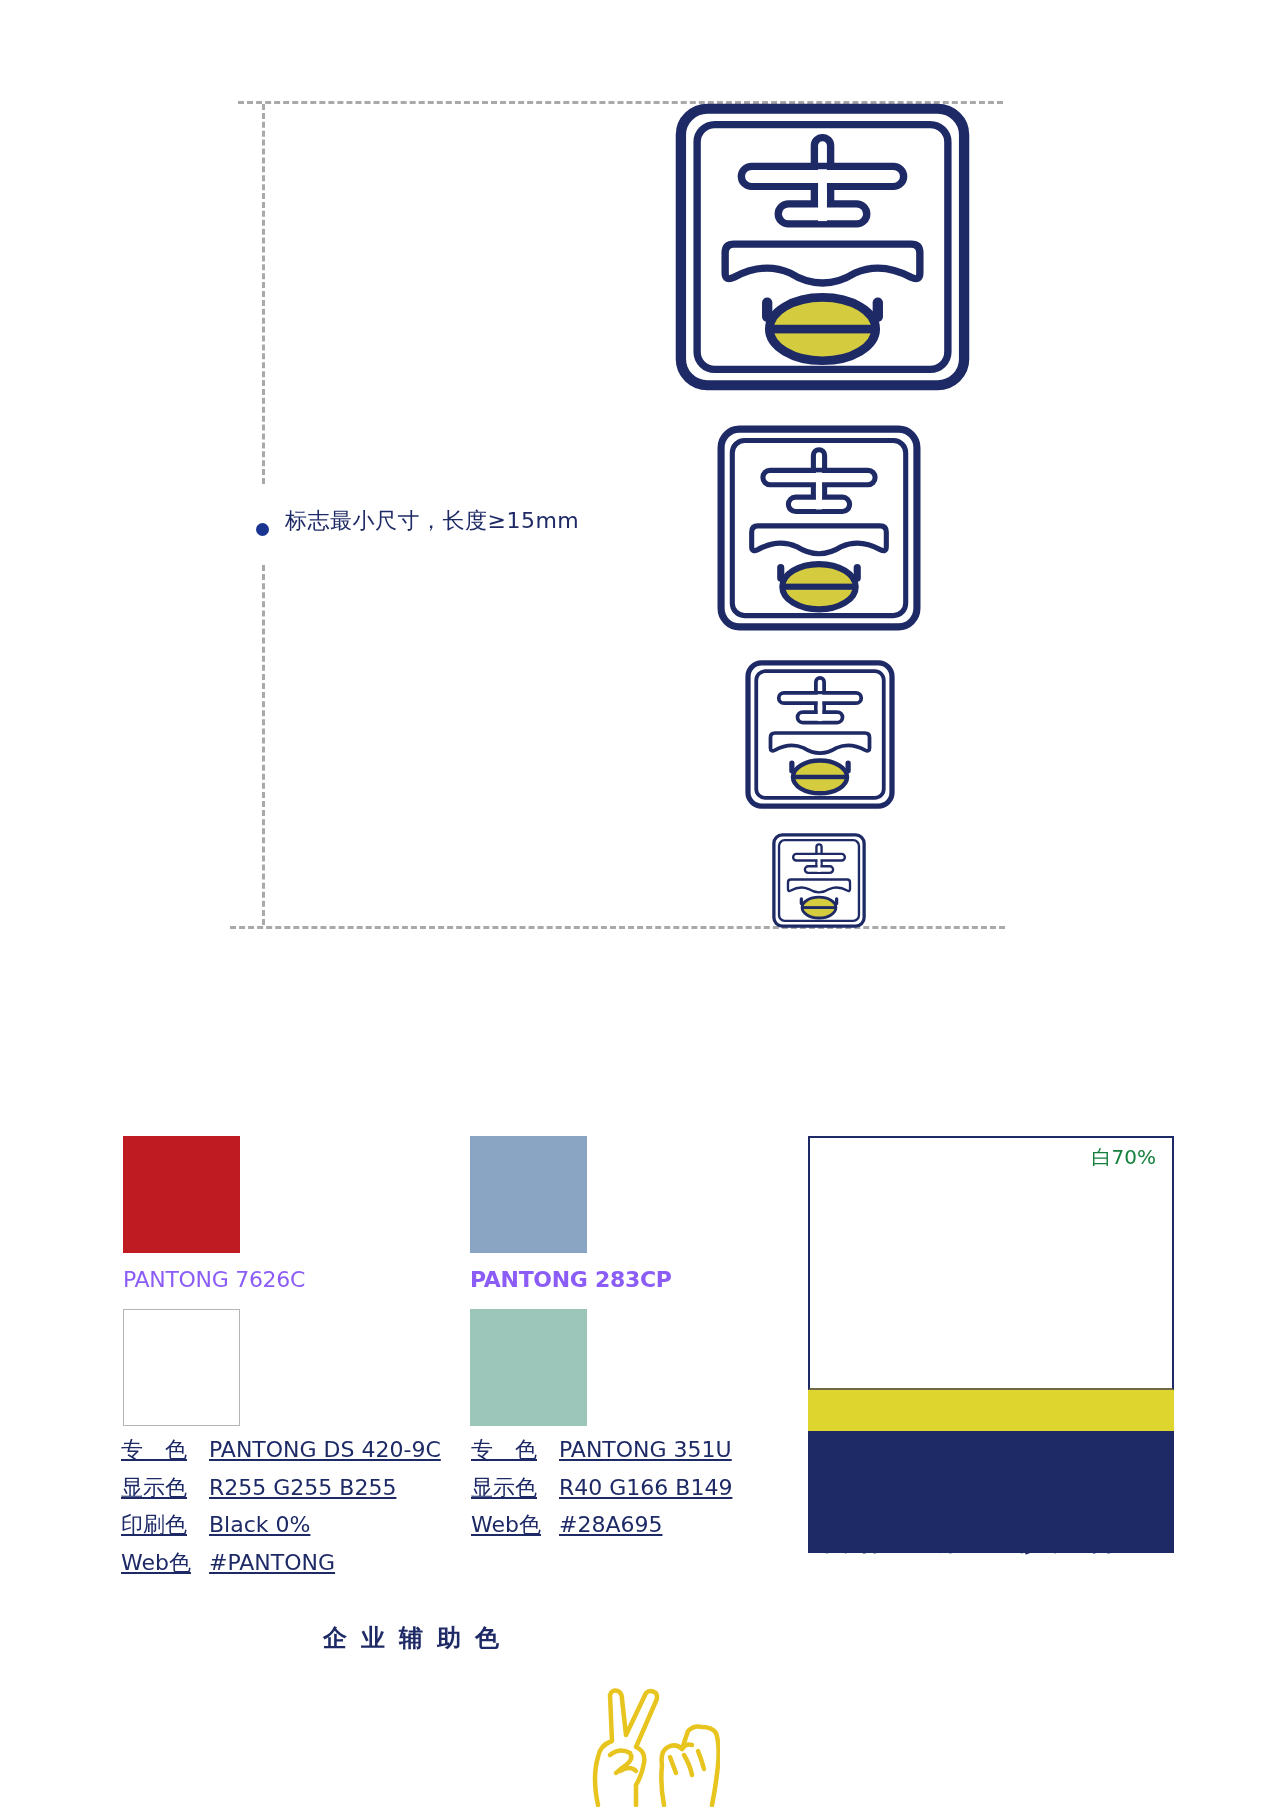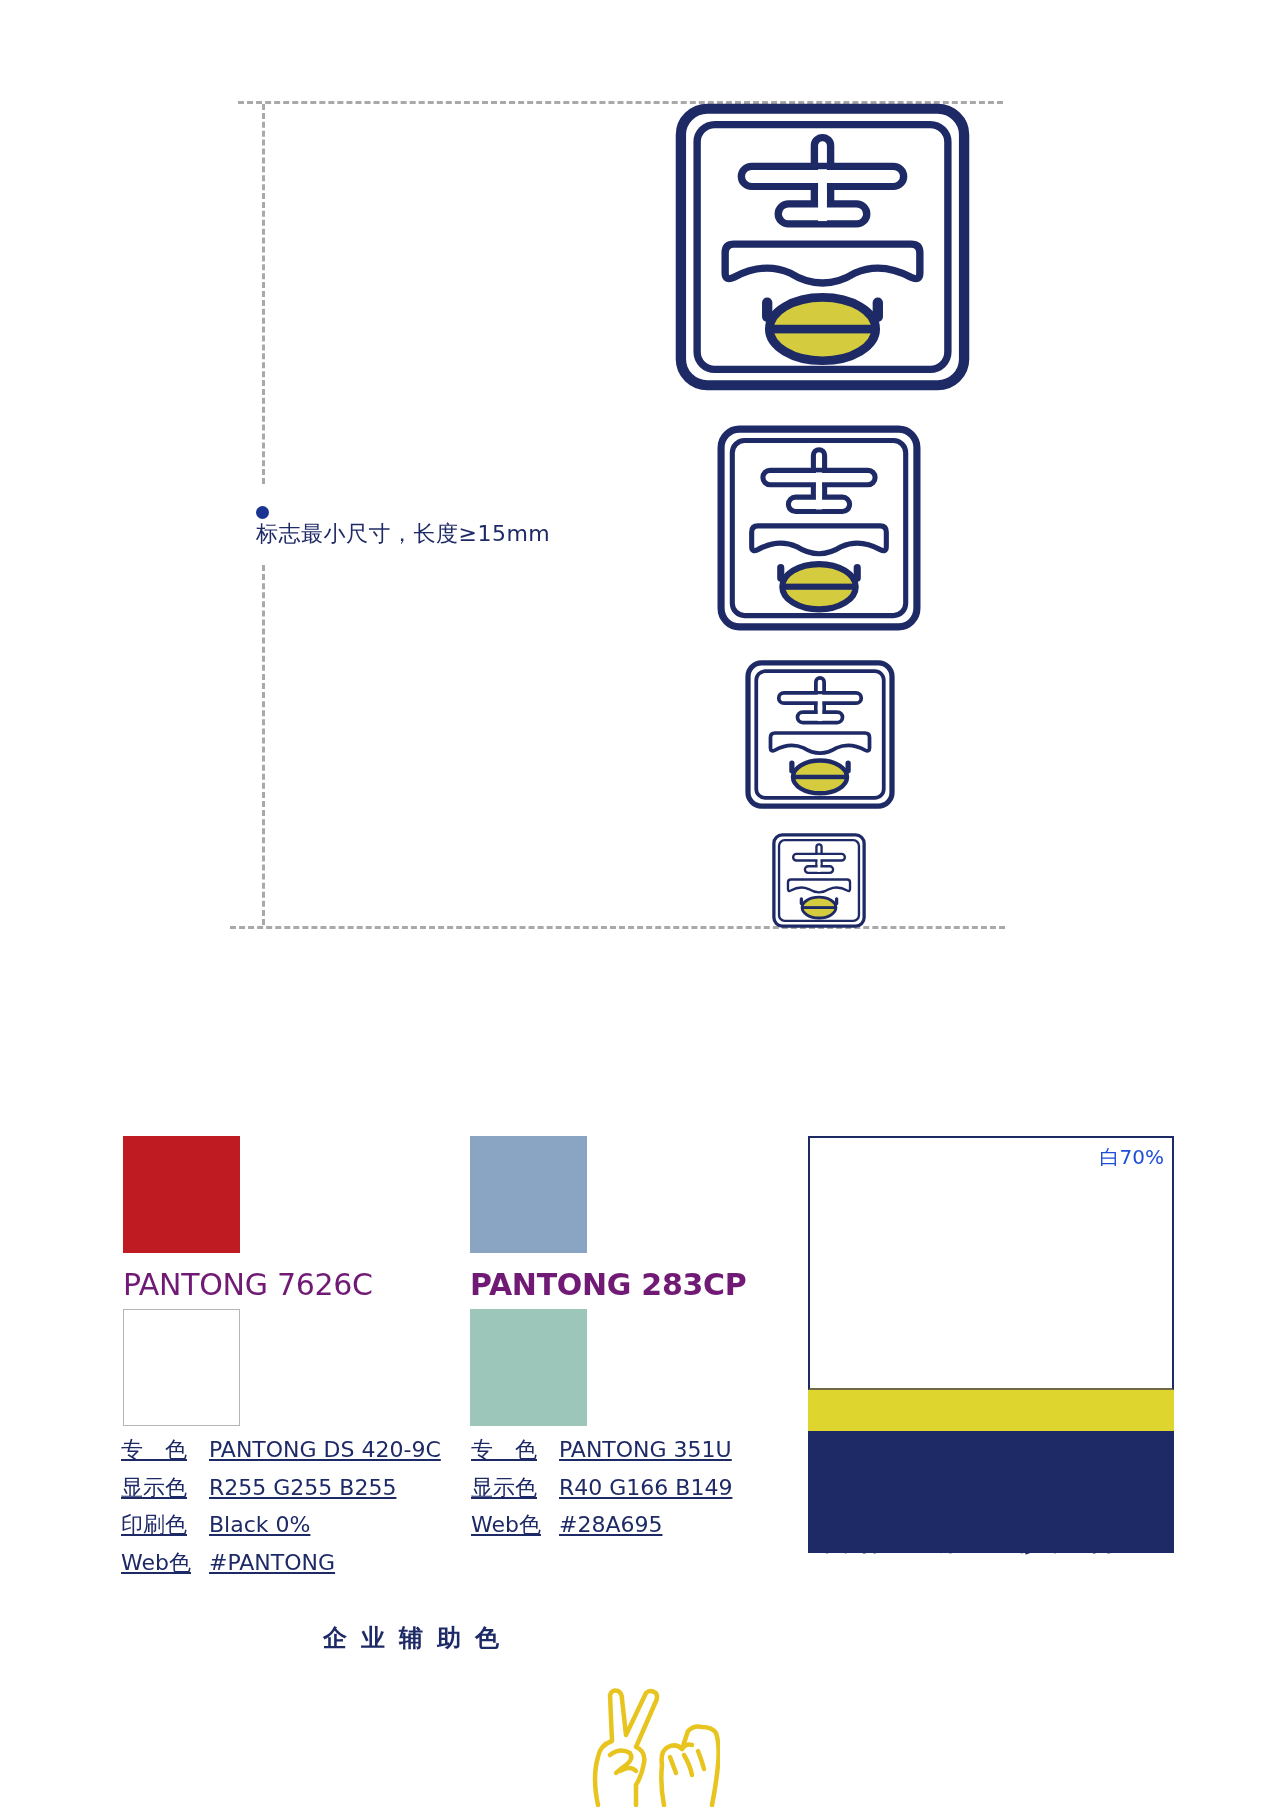--- a/index.html
+++ b/index.html
@@ -1,32 +1,32 @@
 <!DOCTYPE html>
 <html><head>
 <meta charset="utf-8">
 <style>
   html, body { margin: 0; padding: 0; background: #ffffff; }
   body { width: 1280px; height: 1807px; position: relative; overflow: hidden;
          font-family: "DejaVu Sans", "Liberation Sans", sans-serif; color: #1e2a66; }
   .dash-h { position: absolute; height: 0; border-top: 3px dashed #a9a9a9; }
   .dash-v { position: absolute; width: 0; border-left: 3px dashed #a9a9a9; }
-  .size-label { position: absolute; left: 256px; top: 506px; display: flex; align-items: flex-start;
-                font-size: 22px; color: #1e2a66; letter-spacing: 0.5px; flex-direction: column; }
+  .size-label { position: absolute; left: 256px; top: 506px; display: flex; align-items: flex-end;
+                font-size: 22px; color: #1e2a66; letter-spacing: 0.5px; }
   .size-label .dot { width: 13px; height: 13px; border-radius: 50%; background: #1a3591; margin-right: 16px; }
   .logo { position: absolute; }
   .swatch { position: absolute; width: 117px; height: 117px; }
-  .swatch-label { position: absolute; font-size: 30px; color: #701a75; letter-spacing: -0.3px; white-space: nowrap; }
+  .swatch-label { position: absolute; font-size: 22px; color: #8b5cf6; letter-spacing: -0.3px; white-space: nowrap; }
   .spec { position: absolute; font-size: 22px; color: #1e2a66; line-height: 37.5px; white-space: nowrap; }
   .spec .row { display: flex; text-decoration: underline; }
   .spec .k { display: inline-block; width: 88px; }
   .ratio-box { position: absolute; left: 808px; top: 1136px; width: 366px; height: 417px; }
   .ratio-white { position: absolute; left: 0; top: 0; width: 362px; height: 250px;
                  border: 2px solid #1e2a66; border-bottom: 2px solid #6f6a45; background: #fff; }
-  .ratio-white .pct { position: absolute; right: 8px; top: 6px; font-size: 20px; color: #1d4ed8; text-align: right; }
+  .ratio-white .pct { position: absolute; right: 16px; top: 6px; font-size: 20px; color: #15803d; text-align: right; }
   .ratio-yellow { position: absolute; left: 0; top: 254px; width: 366px; height: 41px; background: #dfd52f; }
   .ratio-navy { position: absolute; left: 0; top: 295px; width: 366px; height: 122px; background: #1e2a66; }
   .caption { position: absolute; font-size: 24px; color: #1e2a66; letter-spacing: 14px; white-space: nowrap; font-weight: bold; }
   .hands { position: absolute; left: 580px; top: 1685px; }
 </style>
 </head>
 <body>
 
 <div class="dash-h" style="left:238px; top:101px; width:765px;"></div>
 <div class="dash-h" style="left:230px; top:926px; width:775px;"></div>

